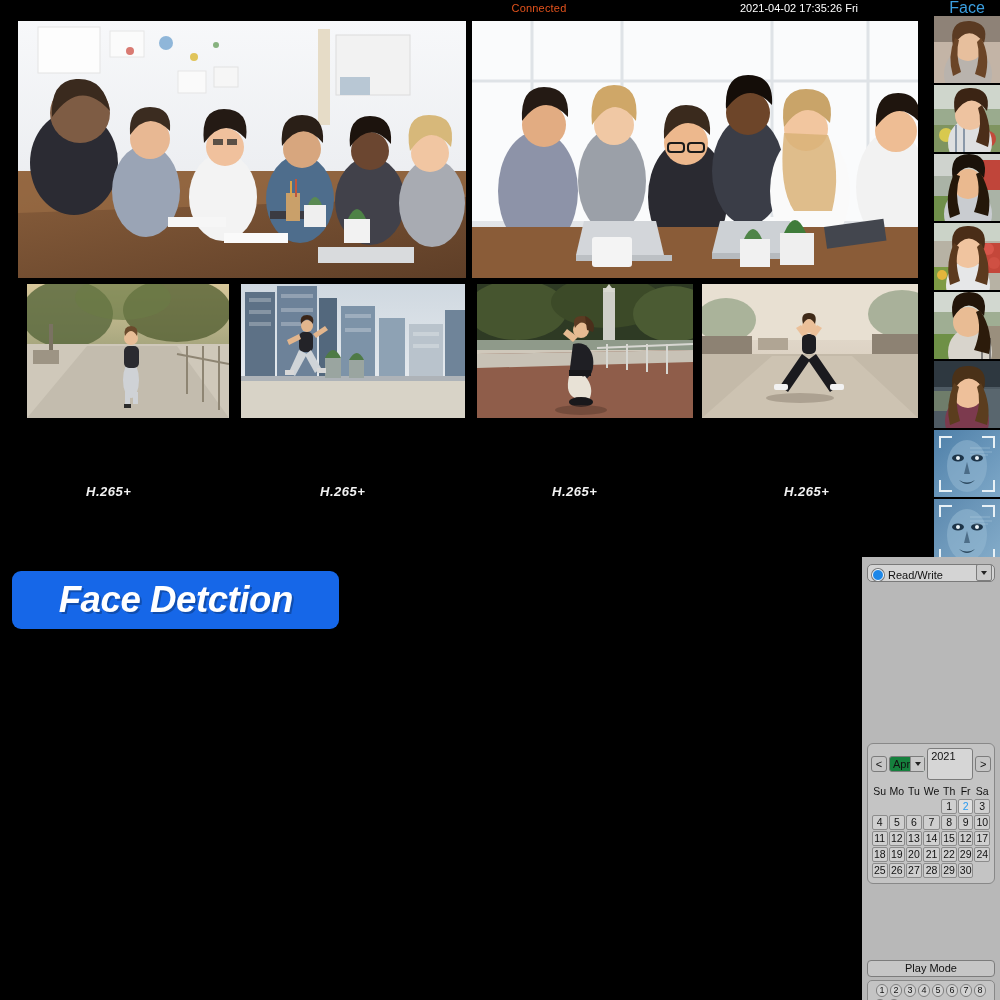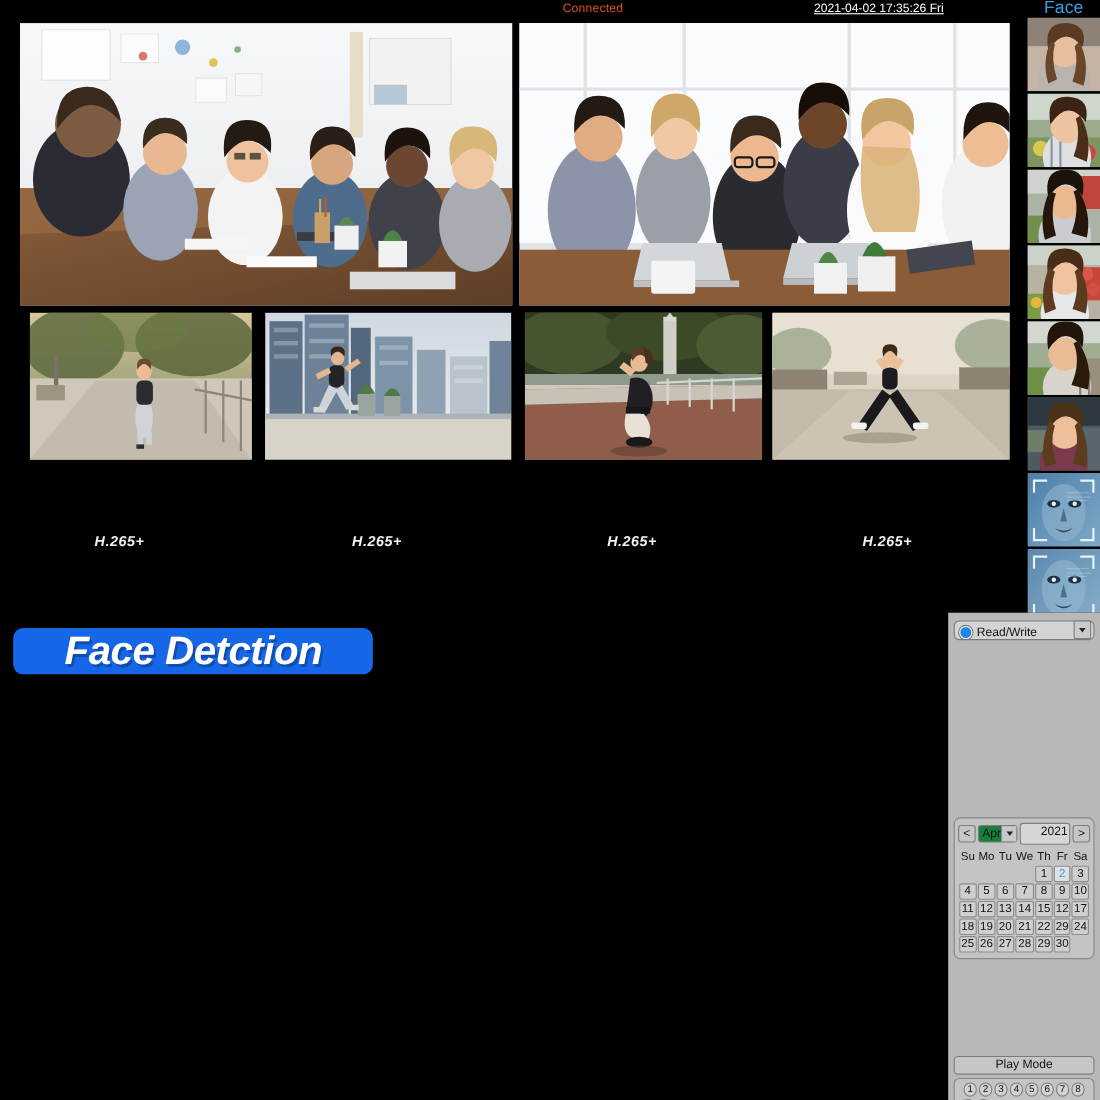--- a/index.html
+++ b/index.html
@@ -5,38 +5,38 @@
   html,body{margin:0;padding:0;background:#000;}
   body{width:1000px;height:1000px;overflow:hidden;font-family:"Liberation Sans",sans-serif;}
   #root{position:relative;width:1000px;height:1000px;background:#000;}
 
   
   .liveview{position:absolute;left:0;top:0;width:1000px;height:557px;background:#000;}
 
   .statusbar{position:absolute;left:0;top:0;width:1000px;height:16px;background:#000;}
   .status-connected{position:absolute;left:0;top:0;width:1000px;text-align:center;
      color:#e2521c;font-size:11px;line-height:16px;letter-spacing:.2px;padding-left:39px;}
-  .status-time{position:absolute;right:142px;top:0;color:#fff;font-size:11px;line-height:16px;white-space:nowrap;text-decoration:underline;}
+  .status-time{position:absolute;right:142px;top:0;color:#fff;font-size:11px;line-height:16px;white-space:nowrap;}
   .face-tab{position:absolute;left:934px;top:0;width:66px;text-align:center;color:#3b9fe0;
      font-size:16px;line-height:16px;}
 
   
   .tile{position:absolute;overflow:hidden;background:#151515;}
   .tile .sky{position:absolute;inset:0;}
   .vcap{position:absolute;color:#f2f2f2;font-size:13px;font-weight:bold;font-style:italic;
     letter-spacing:.5px;font-family:"Liberation Sans",sans-serif;}
 
   
   .thumbstrip{position:absolute;left:934px;top:16px;width:66px;height:541px;background:#000;}
   .thumb{position:absolute;left:0;width:66px;height:67px;overflow:hidden;background:#222;}
 
   
   .bottom{position:absolute;left:0;top:557px;width:1000px;height:443px;background:#000;}
 
-  .banner{position:absolute;left:12px;top:14px;width:327px;height:42px;background:#1667e8;
+  .banner{position:absolute;left:12px;top:14px;width:327px;height:58px;background:#1667e8;
      border-radius:9px;display:flex;align-items:center;justify-content:center;}
   .banner span{color:#fff;font-size:36px;font-weight:bold;font-style:italic;
      letter-spacing:-0.5px;text-shadow:2px 2px 0 rgba(0,0,0,.25);
      font-family:"Liberation Sans",sans-serif;transform:scaleX(1.02);}
 
   
   .rpanel{position:absolute;left:862px;top:0;width:138px;height:443px;background:#b8b8b8;}
   .rw-row{position:absolute;left:5px;top:7px;width:128px;height:18px;
      background:#d4d4d4;border:1px solid #7a7a7a;border-radius:5px;box-sizing:border-box;
      display:flex;align-items:flex-end;}
@@ -51,22 +51,22 @@
   
   .calbox{border:1px solid #888;border-radius:6px;background:#c4c4c4;box-sizing:border-box;padding:4px 3px;}
   .calhead{display:flex;align-items:center;gap:2px;margin-bottom:3px;}
   .nav{width:16px;height:16px;border:1px solid #7c7c7c;border-radius:3px;background:#c6c6c6;
       font-size:11px;line-height:14px;text-align:center;color:#111;box-sizing:border-box;flex:0 0 auto;}
   .monthsel{flex:1;height:16px;border:1px solid #7c7c7c;border-radius:3px;background:#15803d;
       display:flex;align-items:center;box-sizing:border-box;}
   .monthsel .m{flex:1;font-size:11px;padding-left:3px;color:#111;line-height:1;}
   .monthsel .mb{width:13px;height:14px;border-left:1px solid #8a8a8a;background:#c9c9c9;
       display:flex;align-items:center;justify-content:center;}
-  .yearbox{width:46px;height:20px;border:1px solid #7c7c7c;border-radius:3px;background:#d6d6d6;
-      font-size:11px;color:#111;box-sizing:border-box;padding-left:18px;line-height:14px;flex:0 0 auto;}
+  .yearbox{width:46px;height:32px;border:1px solid #7c7c7c;border-radius:3px;background:#d6d6d6;
+      font-size:11px;color:#111;box-sizing:border-box;padding-left:3px;line-height:14px;flex:0 0 auto;}
   table.cal{border-collapse:separate;border-spacing:1px;width:100%;}
   table.cal th{font-size:10.5px;font-weight:normal;color:#111;padding:0;height:14px;text-align:center;}
   table.cal td{padding:0;height:15px;text-align:center;}
   .day{display:block;font-size:10.5px;color:#111;border:1px solid #8c8c8c;border-radius:2px;
       background:#cfcfcf;line-height:13px;}
   .day.sel{color:#2b9bf0;background:#e0e0e0;}
   .day.blank{border:none;background:transparent;}
 
   .playmode-lbl{position:absolute;left:5px;width:128px;height:17px;background:#c6c6c6;
       border:1px solid #7c7c7c;border-radius:4px;box-sizing:border-box;

